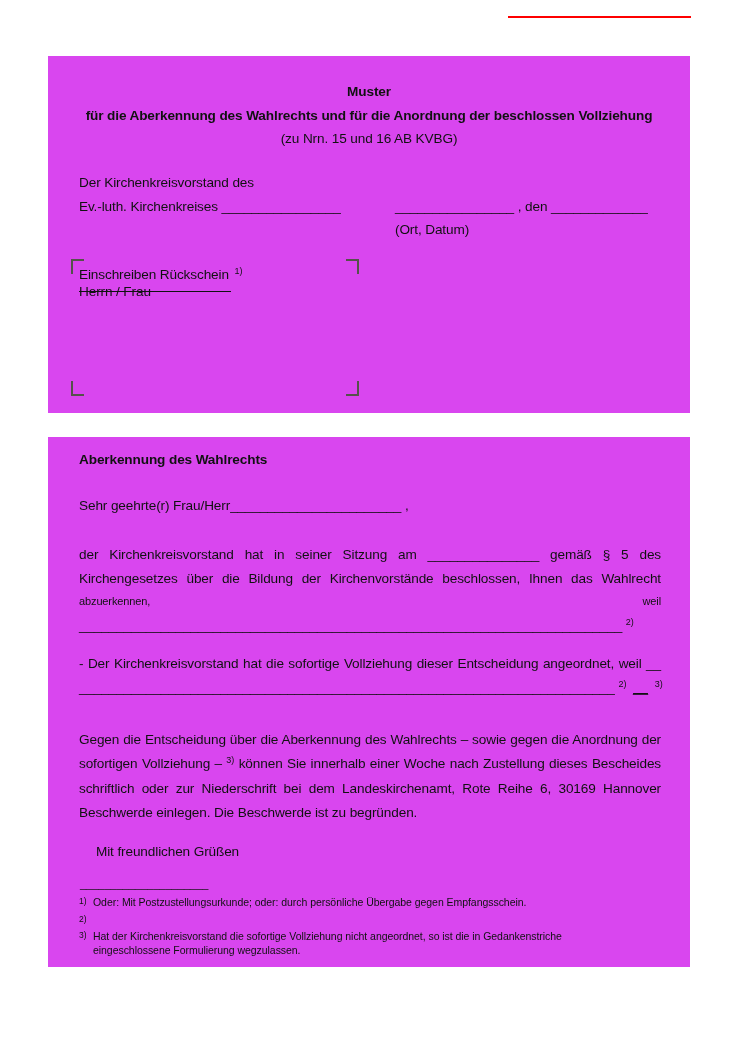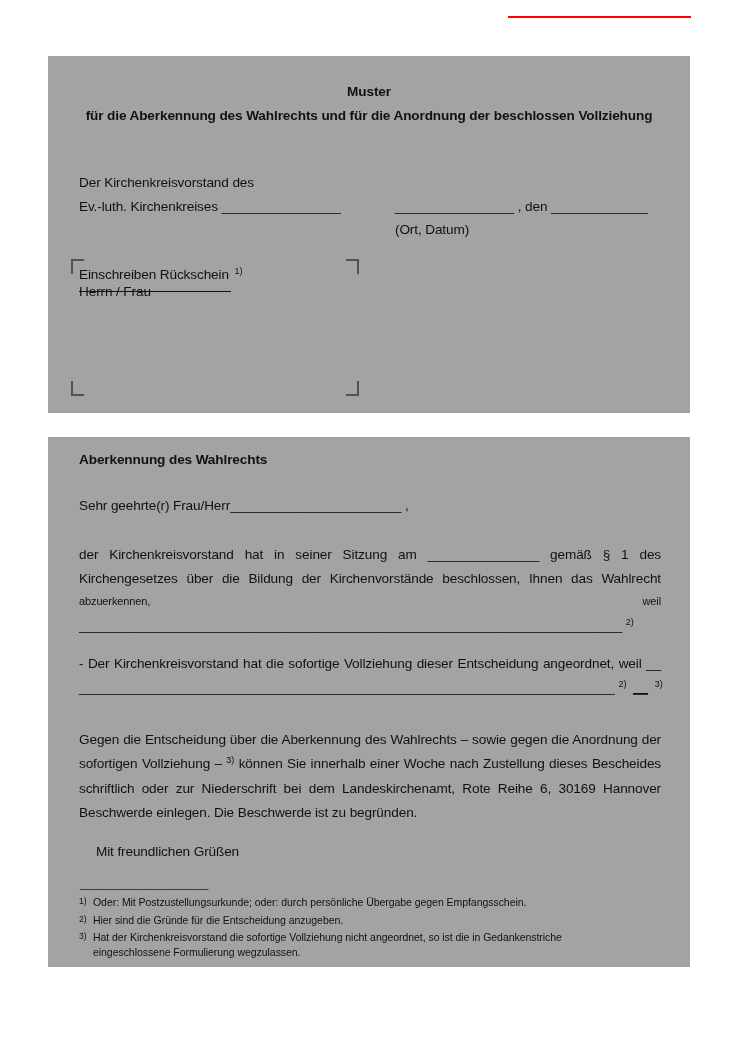--- a/index.html
+++ b/index.html
@@ -2,21 +2,21 @@
 <html><head>
 <meta charset="utf-8">
 <style>
   html,body{margin:0;padding:0;}
   body{
     width:739px;height:1046px;position:relative;background:#ffffff;
     font-family:"Liberation Sans","DejaVu Sans",sans-serif;color:#111;
     overflow:hidden;
   }
   .red-line{position:absolute;left:508px;top:16px;width:183px;height:2px;background:#fe0000;}
-  .sheet{position:absolute;left:48px;width:642px;background:#a3a3a3;}
+  .sheet{position:absolute;left:48px;width:642px;background:#d946ef;}
   .sheet1{top:56px;height:357px;}
   .sheet2{top:437px;height:530px;}
   .abs{position:absolute;}
   .txt{font-size:13.6px;letter-spacing:-0.12px;line-height:16px;white-space:nowrap;}
   .bold{font-weight:bold;}
   .doc-header{position:absolute;top:24px;left:0;right:0;text-align:center;line-height:23.5px;font-size:13.6px;letter-spacing:-0.12px;}
   .sup{font-size:9px;letter-spacing:0;position:relative;top:-5px;}
   .underlined{border-bottom:1px solid #111;padding-bottom:9px;padding-right:2px;}
   .bracket{position:absolute;width:11px;height:13px;}
   .br-tl{border-top:2px solid #55524b;border-left:2px solid #55524b;}
@@ -37,20 +37,21 @@
 </head>
 <body>
 
 <div class="red-line"></div>
 
 <div class="sheet sheet1">
 
   <div class="doc-header">
     <div class="bold">Muster</div>
     <div class="bold">für die Aberkennung des Wahlrechts und für die Anordnung der beschlossen Vollziehung</div>
+    <div>(zu Nrn. 15 und 16 AB KVBG)</div>
   </div>
 
   <div class="abs txt" style="left:31px;top:119px;">Der Kirchenkreisvorstand des</div>
 
   <div class="abs txt" style="left:31px;top:143px;">
     <span>Ev.-luth. Kirchenkreises</span>
     <span>________________</span>
   </div>
 
   <div class="abs txt" style="left:347px;top:143px;">
@@ -77,21 +78,21 @@
 
 <div class="sheet sheet2">
 
   <div class="abs txt bold" style="left:31px;top:15px;">Aberkennung des Wahlrechts</div>
 
   <div class="abs txt" style="left:31px;top:61px;">
     <span>Sehr geehrte(r) Frau/Herr</span><span>_______________________</span><span> ,</span>
   </div>
 
   <div class="col" style="top:106px;">
-    <div class="jline">der Kirchenkreisvorstand hat in seiner Sitzung am _______________ gemäß § 1 des</div>
+    <div class="jline">der Kirchenkreisvorstand hat in seiner Sitzung am _______________ gemäß § 5 des</div>
     <div class="jline">Kirchengesetzes über die Bildung der Kirchenvorstände beschlossen, Ihnen das Wahlrecht</div>
     <div class="fline">
       <span>abzuerkennen,</span>
       <span>weil</span>
     </div>
     <div class="bline">
       <span>_________________________________________________________________________</span>
       <span class="sup">2)</span>
     </div>
   </div>
@@ -114,21 +115,20 @@
 
   <div class="abs fn-sep" style="left:32px;top:441px;">_____________________</div>
 
   <div class="col" style="top:458px;">
     <div class="fn-item">
       <span class="fn-ref">1)</span>
       <span class="fn-text">Oder: Mit Postzustellungsurkunde; oder: durch persönliche Übergabe gegen Empfangsschein.</span>
     </div>
     <div class="fn-item">
       <span class="fn-ref">2)</span>
-      <span class="fn-text">Hier sind die Gründe für die Entscheidung anzugeben.</span>
     </div>
     <div class="fn-item">
       <span class="fn-ref">3)</span>
       <span class="fn-text">Hat der Kirchenkreisvorstand die sofortige Vollziehung nicht angeordnet, so ist die in Gedankenstriche eingeschlossene Formulierung wegzulassen.</span>
     </div>
   </div>
 
 </div>
 
 </body></html>

